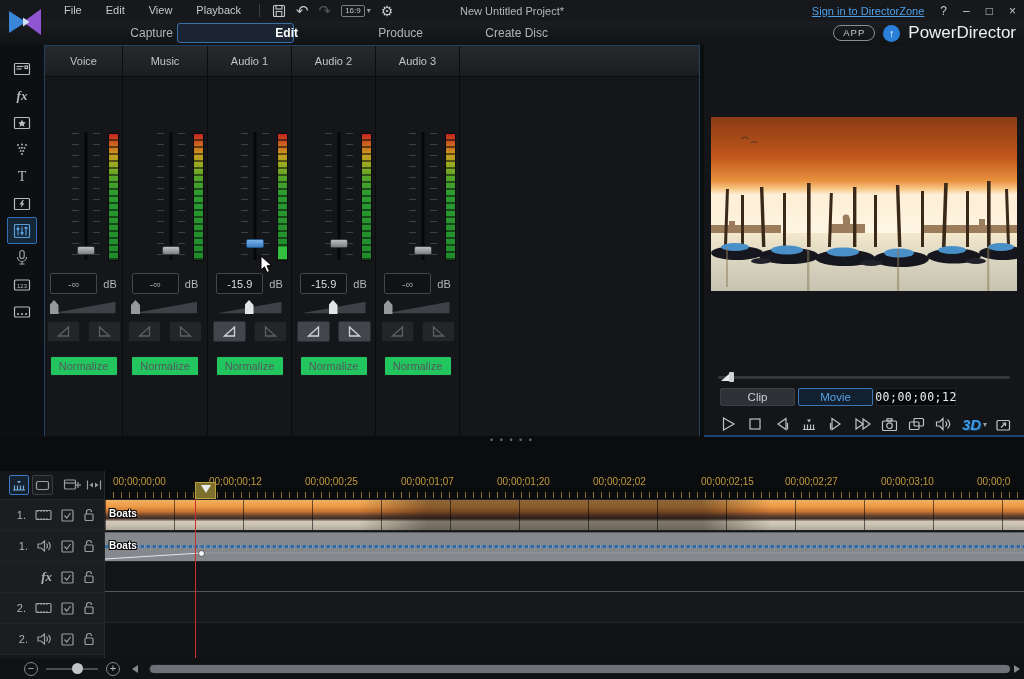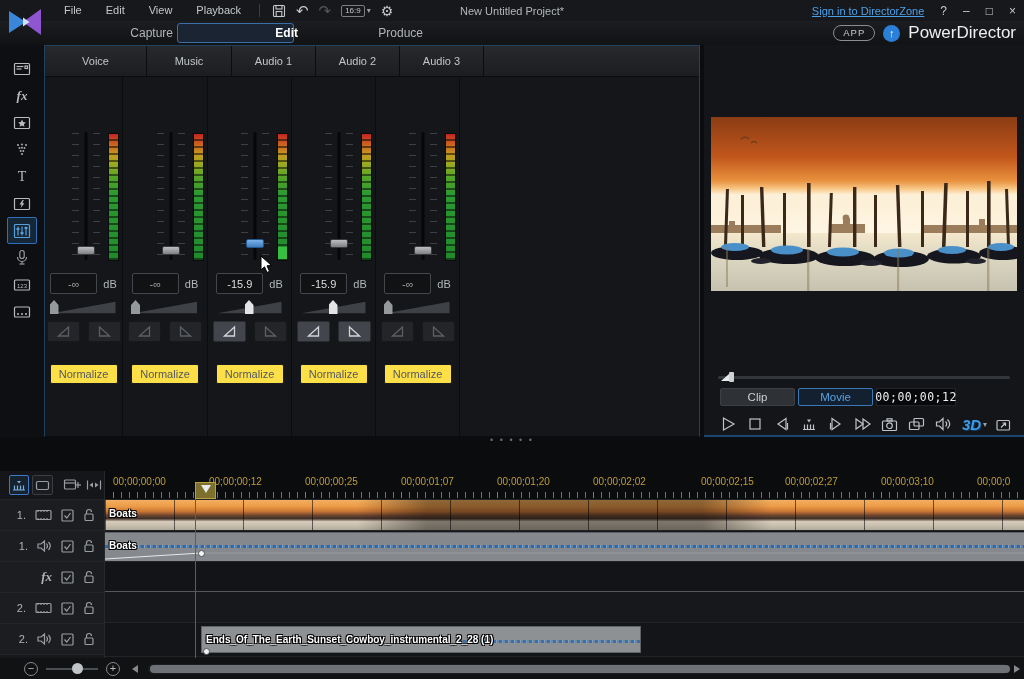--- a/index.html
+++ b/index.html
@@ -77,21 +77,21 @@
   .whandle{position:absolute;top:0;width:9px;height:14px;background:#96999c;
     clip-path:polygon(50% 0,100% 35%,100% 100%,0 100%,0 35%);}
   .strip.inf .whandle{left:-2px;}
   .strip.set .whandle{left:27px;background:#e2e4e6;}
   .fade-row{display:flex;gap:8px;margin-top:6px;}
   .fade-btn{width:31px;height:19px;background:#232528;border:1px solid #17181a;border-radius:2px;
     display:flex;align-items:center;justify-content:center;}
   .fade-btn svg{stroke:#5c5f63;fill:none;stroke-width:1.3px;}
   .fade-btn.on{background:#42464c;border-color:#2a2c2f;}
   .fade-btn.on svg{stroke:#d2d5d8;}
-  .normalize-btn{margin-top:22px;width:66px;height:18px;background:#fde047;border:1px solid #1a1b1e;border-radius:2px;
+  .normalize-btn{margin-top:14px;width:66px;height:18px;background:#22c55e;border:1px solid #1a1b1e;border-radius:2px;
     color:#55585d;font-size:11px;display:flex;align-items:center;justify-content:center;}
   .cursor{position:absolute;z-index:40;}
 
   
   .preview{position:absolute;left:704px;top:45px;width:320px;height:392px;background:#131518;border-bottom:2px solid #1d4572;box-sizing:border-box;}
   .pv-image{position:absolute;left:7px;top:72px;width:306px;height:174px;background:#000;}
   .pv-seek{position:absolute;left:14px;top:326px;width:292px;height:12px;}
   .pv-seek-track{position:absolute;left:0;right:0;top:5px;height:3px;background:#33363a;border-radius:2px;}
   .pv-thumb{position:absolute;left:2px;top:0;}
   .pv-modes{position:absolute;left:16px;top:343px;display:flex;gap:3px;}
@@ -217,20 +217,21 @@
       <span class="winbtn">□</span>
       <span class="winbtn">×</span>
     </div>
   </div>
 
   <div class="tabrow">
     <div class="tabs">
       <div class="tab"><span>Capture</span></div>
       <div class="tab active"><span class="tab-box"></span><span>Edit</span></div>
       <div class="tab"><span>Produce</span></div>
+      <div class="tab"><span>Create Disc</span></div>
     </div>
     <div class="brand">
       <span class="app-badge">APP</span>
       <span class="up-circle">↑</span>
       <span class="brand-name">PowerDirector</span>
     </div>
   </div>
 
   <div class="sidebar">
     <div class="side-item">
@@ -302,21 +303,21 @@
         <rect x="1.5" y="3" width="15" height="10" rx="1"></rect>
           <line x1="4" y1="10" x2="6" y2="10" stroke-width="1.6"></line>
           <line x1="8" y1="10" x2="10" y2="10" stroke-width="1.6"></line>
           <line x1="12" y1="10" x2="14" y2="10" stroke-width="1.6"></line>
       </svg>
     </div>
   </div>
 
   <div class="mixer">
     <div class="mixer-head">
-      <div class="mh-cell" style="width:102px">Voice</div>
+      <div class="mh-cell" style="width:78px">Voice</div>
       <div class="mh-cell" style="width:85px">Music</div>
       <div class="mh-cell" style="width:84px">Audio 1</div>
       <div class="mh-cell" style="width:84px">Audio 2</div>
       <div class="mh-cell" style="width:84px">Audio 3</div>
       <div class="mh-cell" style="flex:1;border-right:none"></div>
     </div>
     <div class="mixer-body">
 
       <div class="strip inf" style="width:78px">
         <div class="meter-row">
@@ -782,27 +783,20 @@
           <svg class="env-line" viewBox="0 0 919 28" preserveAspectRatio="none">
             <line x1="0" y1="26" x2="96" y2="20" stroke="#e6e8ea" stroke-width="1"></line>
             <line x1="96" y1="20" x2="919" y2="20" stroke="#caccce" stroke-width="0.6" opacity="0.5"></line>
           </svg>
           <div class="env-dot" style="left:93px;top:17px"></div>
         </div>
         <span class="clip-label" style="top:9px">Boats</span>
       </div>
       <div class="trow r3"></div>
       <div class="trow r4"></div>
-      <div class="trow r5">
-        <div class="music-clip">
-          <div class="waveline" style="left:255px"></div>
-          <span class="music-label">Ends_Of_The_Earth_Sunset_Cowboy_instrumental_2_28 (1)</span>
-          <div class="env-dot" style="left:1px;top:21px"></div>
-        </div>
-      </div>
     </div>
   </div>
 
   <div class="playhead"></div>
 
   <div class="bottom">
     <div class="zoom-circle" style="margin-left:24px">−</div>
     <div class="zoom-track">
       <div class="zoom-handle"></div>
     </div>

